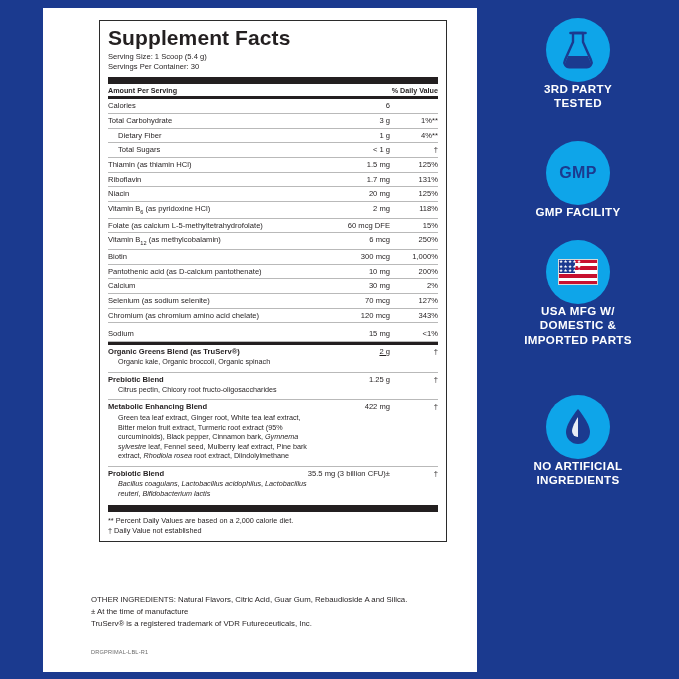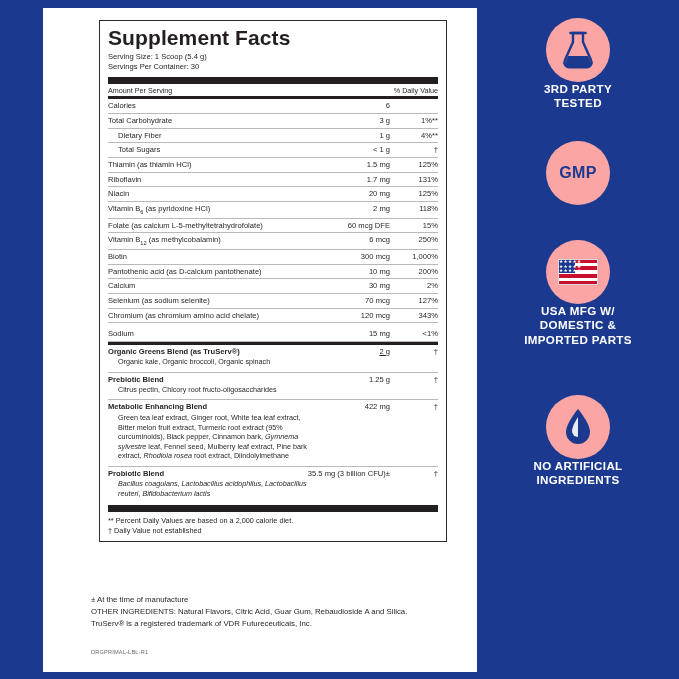--- a/index.html
+++ b/index.html
@@ -37,21 +37,21 @@
     margin: 0 0 3px 0;
     line-height: 1.05;
   }
   .serving-line { font-size: 7.6px; line-height: 1.35; }
 
   .rule-thick { height: 7px; background: #231f20; margin: 4px 0 0 0; }
   .rule-med   { height: 3.2px; background: #231f20; }
 
   .hdr-row {
     display: flex; justify-content: space-between; align-items: flex-end;
-    font-size: 7.2px; font-weight: normal; padding: 2px 0 1.5px 0;
+    font-size: 7.2px; font-weight: bold; padding: 2px 0 1.5px 0;
   }
   .hdr-row .left { }
   .hdr-row .right { }
 
   table.nut { width: 100%; border-collapse: collapse; }
   table.nut td {
     font-size: 7.6px;
     padding: 2.1px 0 2.1px 0;
     border-bottom: 0.6px solid #b9b9b9;
     vertical-align: top;
@@ -90,21 +90,21 @@
   
   .badges {
     position: absolute;
     left: 477px; top: 0;
     width: 202px; height: 679px;
     color: #ffffff;
   }
   .badge { position: absolute; width: 202px; text-align: center; }
   .circle {
     width: 64px; height: 64px; border-radius: 50%;
-    background: #fca5a5; margin: 0 auto;
+    background: #0ea5e9; margin: 0 auto;
     display: flex; align-items: center; justify-content: center;
   }
   .badge-text {
     font-size: 11.6px; font-weight: bold; letter-spacing: 0.35px;
     line-height: 1.24; margin-top: 0; text-transform: uppercase;
   }
   .gmp-text { font-size: 16px; font-weight: bold; color: #1b3a8f; letter-spacing: 0.3px; }
 
   .b1 { top: 18px; }
   .b2 { top: 141px; }
@@ -265,22 +265,22 @@
 
       <div class="rule-thick"></div>
 
       <div class="footnotes">
         <div>** Percent Daily Values are based on a 2,000 calorie diet.</div>
         <div>† Daily Value not established</div>
       </div>
     </div>
 
     <div class="other-ing">
+      <div>OTHER INGREDIENTS: Natural Flavors, Citric Acid, Guar Gum, Rebaudioside A and Silica.</div>
       <div>± At the time of manufacture</div>
-      <div>OTHER INGREDIENTS: Natural Flavors, Citric Acid, Guar Gum, Rebaudioside A and Silica.</div>
       <div>TruServ® is a registered trademark of VDR Futureceuticals, Inc.</div>
     </div>
 
     <div class="code">DRGPRIMAL-LBL-R1</div>
   </div>
 
   <div class="badges">
 
     <div class="badge b1">
       <div class="circle">
@@ -290,20 +290,21 @@
           <path d="M7.2 26 h19.6 l2.6 5.4 a4 4 0 0 1 -3.6 5.6 H8.2 a4 4 0 0 1 -3.6 -5.6 Z" fill="#1b3a8f"></path>
         </svg>
       </div>
       <div class="badge-text">3RD PARTY<br>TESTED</div>
     </div>
 
     <div class="badge b2">
       <div class="circle">
         <span class="gmp-text">GMP</span>
       </div>
+      <div class="badge-text">GMP FACILITY</div>
     </div>
 
     <div class="badge b3">
       <div class="circle">
         <div class="flag">
           <div class="stripes"></div>
           <div class="canton">
               <div class="stars">★★★★★<br>★★★★★<br>★★★★★</div>
             </div>
           <div class="border"></div>

